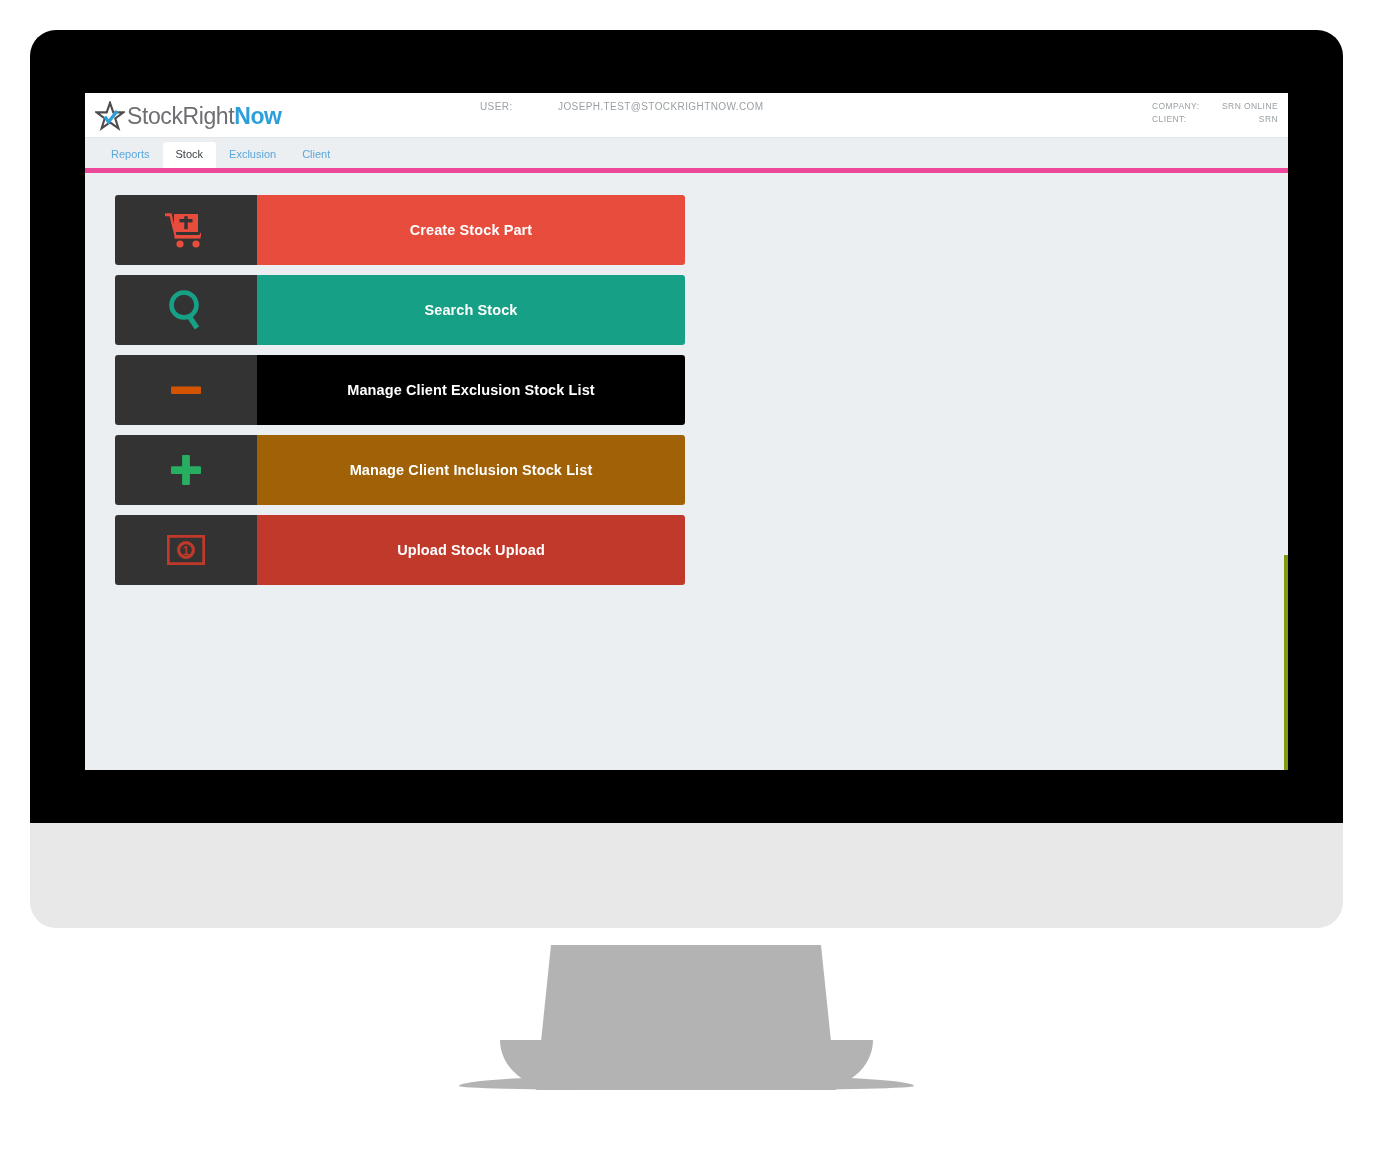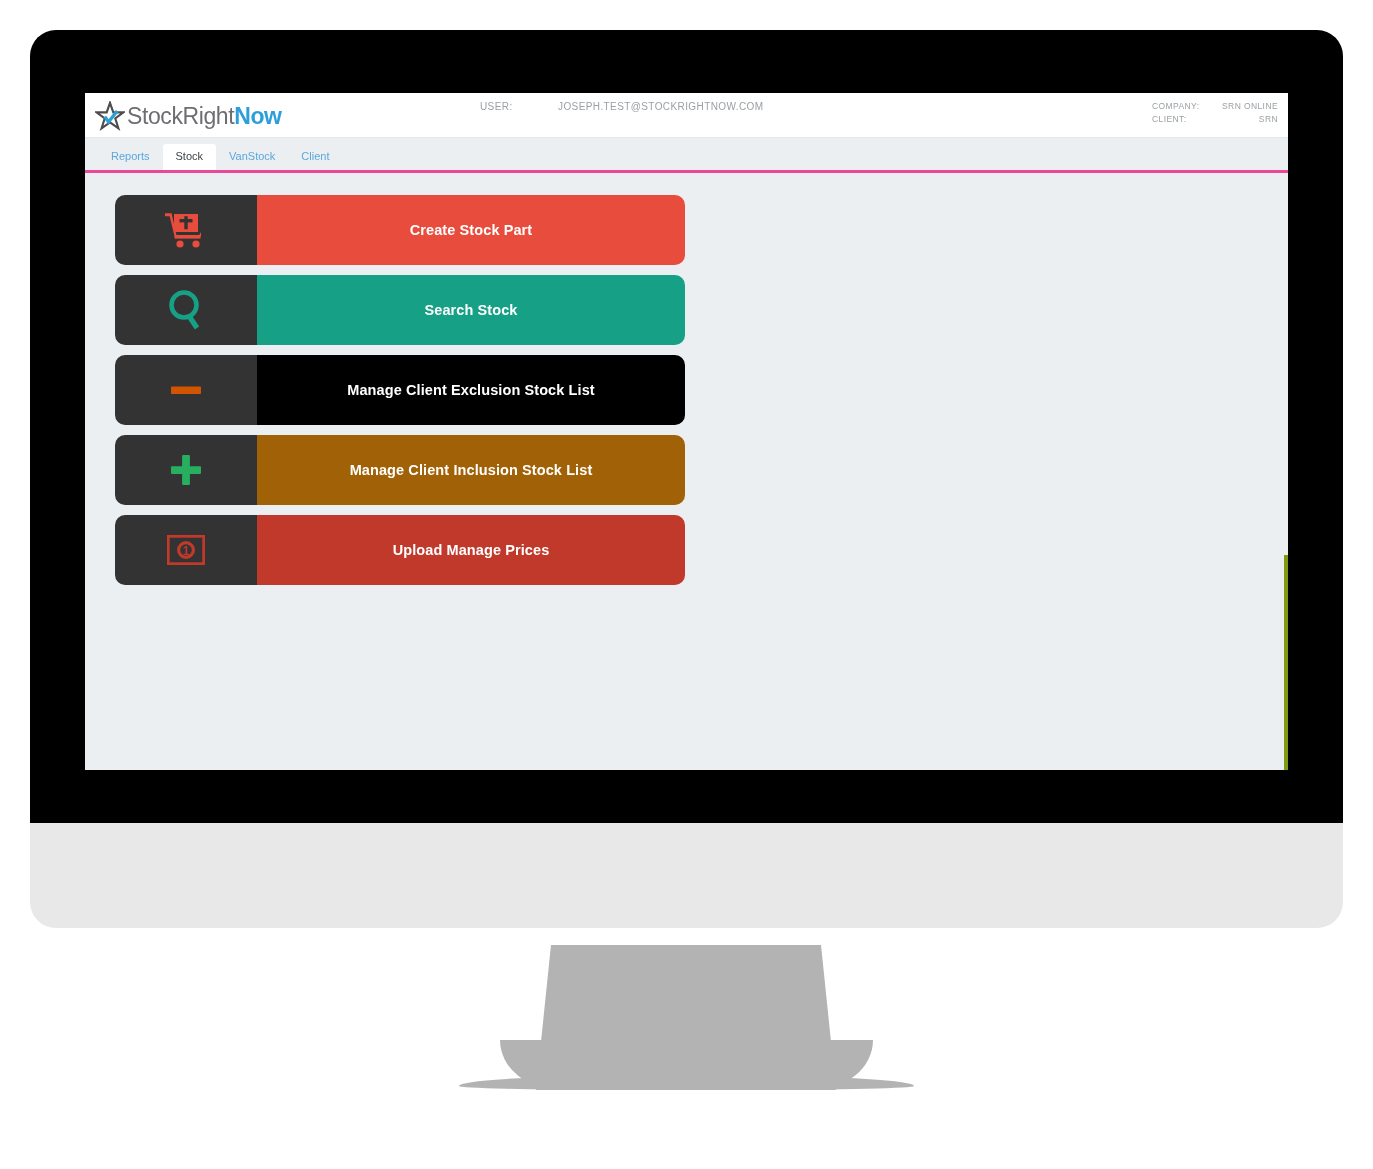--- a/index.html
+++ b/index.html
@@ -120,21 +120,21 @@
   }
   .account-row { display: flex; justify-content: flex-start; }
   .account-key { width: 66px; text-align: left; }
   .account-val { width: 60px; text-align: right; }
 
   
   #nav-tabs {
     position: relative;
     height: 35px;
     background: #eceff1;
-    border-bottom: 3px solid #ec4899;
+    border-bottom: 5px solid #ec4899;
     display: flex;
     align-items: flex-end;
     padding-left: 13px;
   }
   .nav-tab {
     font-size: 11px;
     color: #5ba7db;
     padding: 6px 13px 8px 13px;
     cursor: pointer;
     white-space: nowrap;
@@ -147,21 +147,21 @@
 
   
   #tile-menu {
     padding: 22px 0 0 30px;
   }
   .tile {
     display: flex;
     width: 570px;
     height: 70px;
     margin-bottom: 10px;
-    border-radius: 10px;
+    border-radius: 3px;
     overflow: hidden;
     cursor: pointer;
   }
   .tile-icon {
     width: 142px;
     background: #333333;
     display: flex;
     align-items: center;
     justify-content: center;
     flex: 0 0 142px;
@@ -213,21 +213,21 @@
           <span class="account-key">CLIENT:</span>
           <span class="account-val">SRN</span>
         </div>
       </div>
 
     </div>
 
     <div id="nav-tabs">
       <div class="nav-tab">Reports</div>
       <div class="nav-tab active">Stock</div>
-      <div class="nav-tab">VanStock</div>
+      <div class="nav-tab">Exclusion</div>
       <div class="nav-tab">Client</div>
     </div>
 
     <div id="tile-menu">
 
       <div class="tile" id="tile-create-stock-part">
         <div class="tile-icon" style="background: rgb(51, 51, 51);">
           <svg width="42" height="38" viewBox="0 0 42 38">
             <rect x="9" y="3" width="24" height="18" fill="#e74c3c"></rect>
             <rect x="14.5" y="8" width="13" height="3.4" fill="#333333"></rect>
@@ -271,21 +271,21 @@
       </div>
 
       <div class="tile" id="tile-upload-stock-prices">
         <div class="tile-icon" style="background: rgb(51, 51, 51);">
           <svg width="38" height="30" viewBox="0 0 38 30">
             <path d="M1 1 H37 V29 H1 Z M1 8 A6 6 0 0 0 1 22 M37 8 A6 6 0 0 1 37 22" fill="none" stroke="#c0392b" stroke-width="3.4"></path>
             <circle cx="19" cy="15" r="7.4" fill="none" stroke="#c0392b" stroke-width="3.2"></circle>
             <text x="19" y="20" font-family="'Liberation Sans', sans-serif" font-size="12" font-weight="bold" fill="#c0392b" text-anchor="middle">1</text>
           </svg>
         </div>
-        <div class="tile-label" style="background: rgb(192, 57, 43);">Upload Manage Prices</div>
+        <div class="tile-label" style="background: rgb(192, 57, 43);">Upload Stock Upload</div>
       </div>
 
     </div>
 
     <div id="screen-right-strip" style="background: rgb(127, 155, 18);"></div>
 
   </div>
 
   <div id="monitor-chin"></div>
   <div id="monitor-neck-left-curve"></div>

